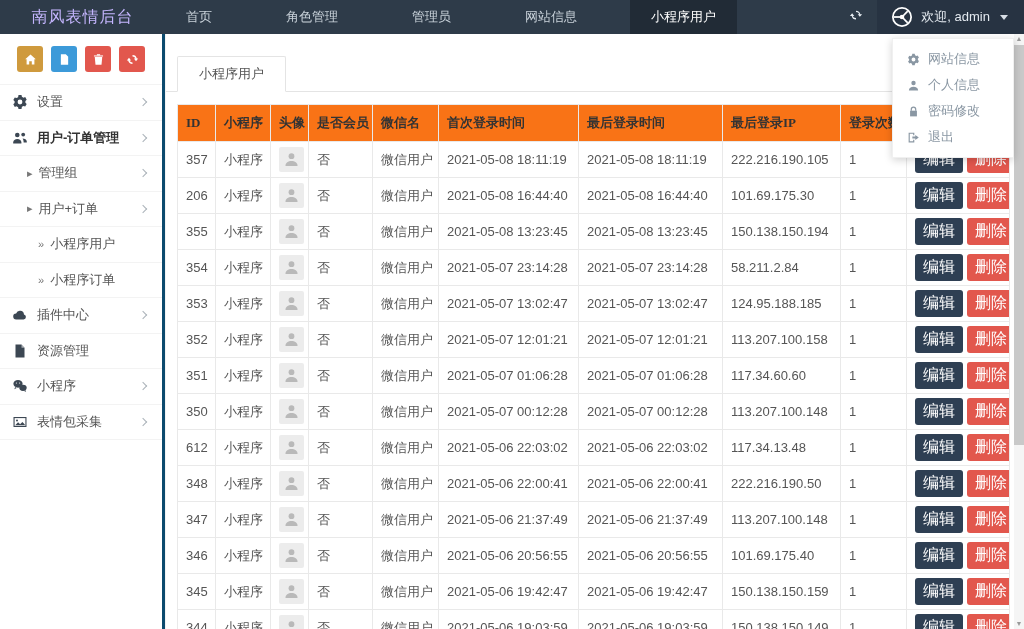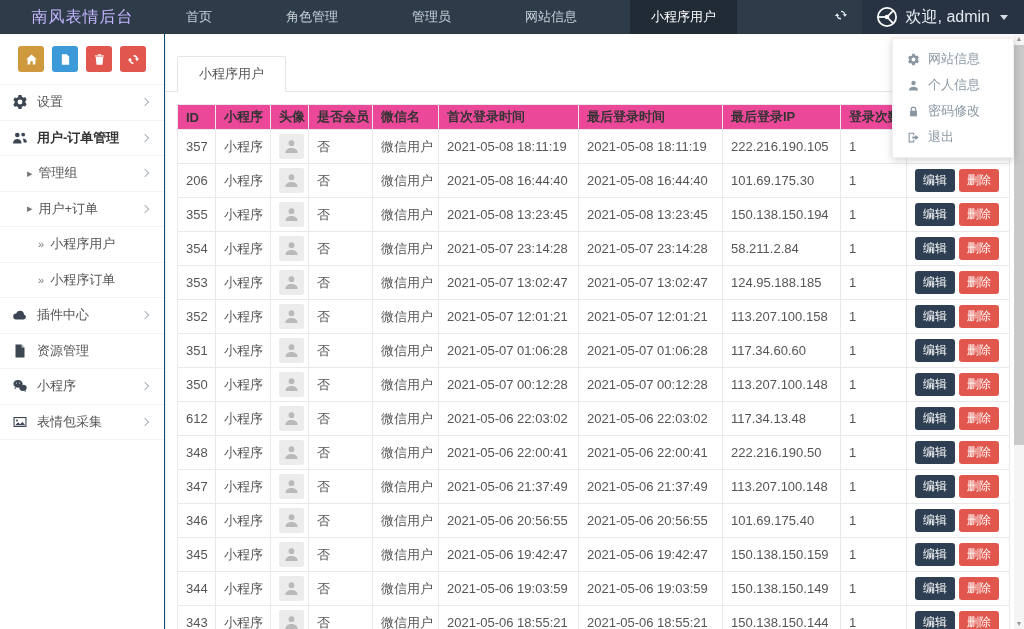--- a/index.html
+++ b/index.html
@@ -12,35 +12,35 @@
   .brand{width:165px;display:flex;align-items:center;justify-content:center;
     color:#c4b5fd;font-size:16px;letter-spacing:1px;}
   .nav{display:flex;align-items:stretch;gap:32px;}
   .nav-item{display:flex;align-items:center;padding:0 21px;font-size:13px;
     color:#c9d2da;cursor:pointer;}
   .nav-item.active{background:var(--topbar-active);color:#fff;}
   .top-spacer{flex:1;}
   .refresh-btn{display:flex;align-items:center;padding:0 14px;color:#e9eef3;cursor:pointer;}
   .refresh-btn svg{width:14px;height:14px;}
   .user-toggle{display:flex;align-items:center;gap:8px;padding:0 16px 0 14px;
-    background:var(--user-toggle);color:#e3e9ef;font-size:16px;cursor:pointer;}
+    background:var(--user-toggle);color:#e3e9ef;font-size:13px;cursor:pointer;}
   .avatar-circle{width:22px;height:22px;}
   .caret-down{width:0;height:0;border-left:4px solid transparent;
     border-right:4px solid transparent;border-top:5px solid #d7dee5;margin-left:2px;}
 
   
   .user-menu{position:absolute;top:38px;right:10px;width:122px;background:#fff;
     border:1px solid #f0f0f0;box-shadow:0 2px 8px rgba(0,0,0,.18);padding:7px 0;z-index:60;}
   .user-menu-item{display:flex;align-items:center;gap:8px;padding:4px 14px;
     font-size:13px;color:var(--menu-text);cursor:pointer;}
   .user-menu-item svg{width:13px;height:13px;flex:0 0 13px;color:var(--menu-text);}
 
   
   .sidebar{position:absolute;left:0;top:34px;width:165px;height:595px;background:#fff;
-    border-right:1px solid #0c4a6e;}
+    border-right:3px solid #0c4a6e;}
   .quick-row{display:flex;justify-content:center;gap:8px;padding:12px 0 12px 0;
     border-bottom:1px solid #f3f3f3;}
   .qbtn{width:26px;height:26px;border-radius:3px;display:flex;align-items:center;
     justify-content:center;color:#fff;cursor:pointer;}
   .qbtn svg{width:13px;height:13px;}
   .side-item{display:flex;align-items:center;height:35.5px;padding:0 12px;
     border-bottom:1px solid #f3f3f3;font-size:13px;color:#555;cursor:pointer;position:relative;}
   .side-item .s-icon{width:16px;height:16px;margin-right:9px;color:#3c4753;flex:0 0 16px;}
   .side-item .s-icon svg{width:16px;height:16px;}
   .side-item.lvl1{padding-left:27px;}
@@ -55,27 +55,27 @@
   .content{position:absolute;left:166px;top:34px;width:848px;height:595px;background:#fff;}
   .tab-row{margin-top:22px;padding-left:11px;border-bottom:1px solid #e4e4e4;}
   .tab{display:inline-block;padding:8px 21px;background:#fff;border:1px solid #e4e4e4;
     border-bottom:1px solid #fff;margin-bottom:-1px;border-radius:2px 2px 0 0;
     font-size:13px;color:#555;cursor:pointer;}
 
   .table-wrap{margin:12px 4px 0 11px;}
   table{width:100%;border-collapse:collapse;table-layout:fixed;}
   th,td{border:1px solid #e9e9e9;padding:4px 8px;font-size:13px;color:#555;
     text-align:left;overflow:hidden;white-space:nowrap;}
-  th{color:#333;font-weight:bold;padding:3px 8px;background:#ec4899;}
+  th{color:#333;font-weight:bold;padding:9px 8px;background:#f97316;font-family:Liberation Serif, serif;}
   td{height:33px;}
   .avatar-box{width:25px;height:25px;background:#ececec;border-radius:2px;
     display:flex;align-items:center;justify-content:center;color:#b9b9b9;}
   .avatar-box svg{width:17px;height:17px;}
   .act-btn{display:inline-block;padding:3px 8px;border-radius:3px;color:#fff;
-    font-size:12px;margin-right:4px;cursor:pointer;}
+    font-size:16px;margin-right:4px;cursor:pointer;}
   .act-edit{background:var(--btn-edit);}
   .act-delete{background:var(--btn-delete);}
 
   
   .scrollbar{position:absolute;right:0;top:34px;width:10px;height:595px;background:#f5f5f5;z-index:55;}
   .scroll-thumb{position:absolute;left:0;top:11px;width:10px;height:400px;background:#c9c9c9;}
   .scroll-arrow{position:absolute;left:0;width:10px;height:10px;color:#9a9a9a;
     font-size:7px;line-height:10px;text-align:center;}
 </style>
 </head>

